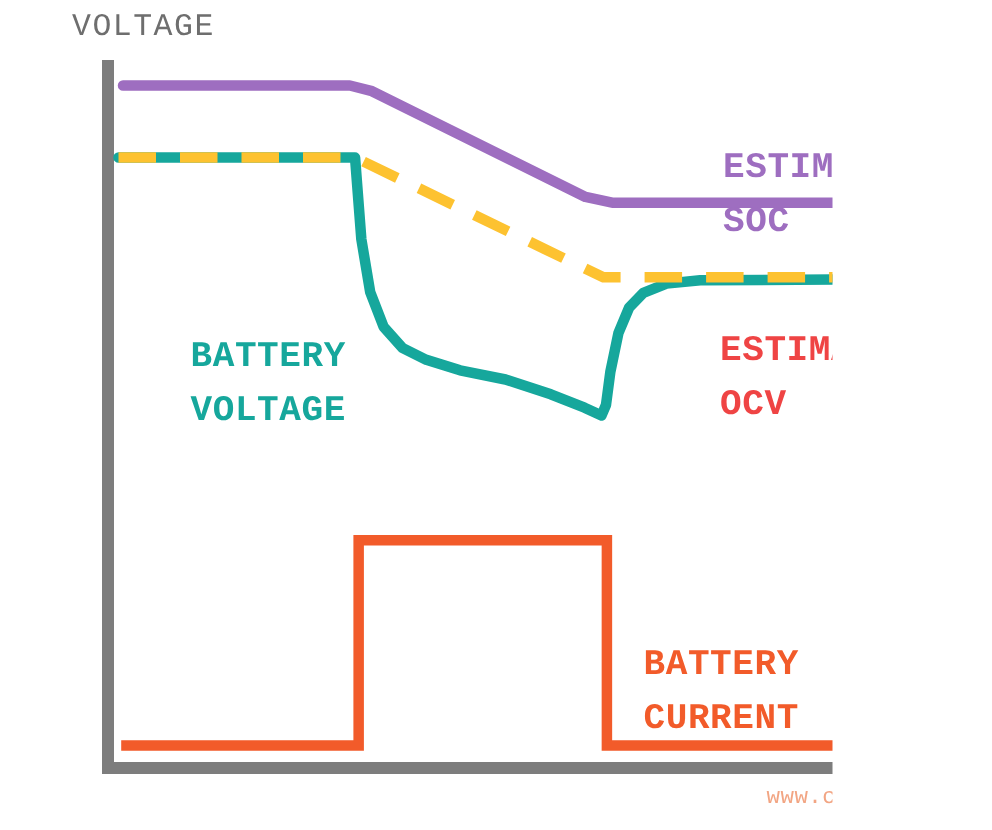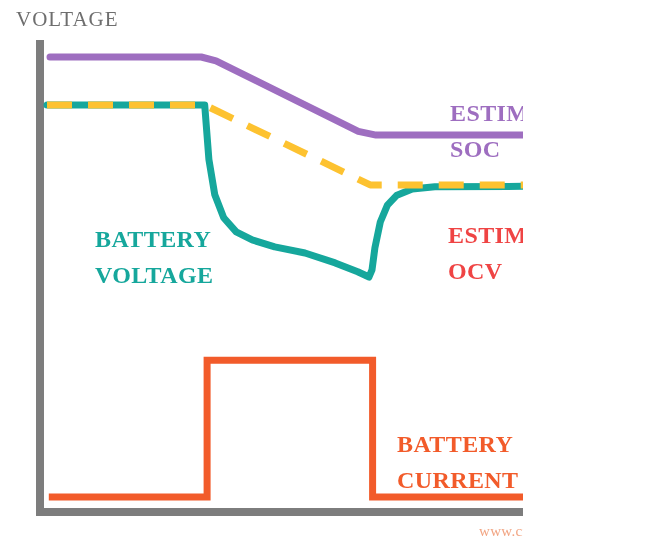--- a/index.html
+++ b/index.html
@@ -1,21 +1,22 @@
 <!DOCTYPE html>
 <html><head>
 <meta charset="utf-8">
 <style>
   html,body{margin:0;padding:0;background:#ffffff;}
   #stage{
     position:relative;
     width:523px;height:553px;
     background:#ffffff;
-    font-family:Liberation Serif, serif;
+    font-family:Liberation Mono, monospace;
     overflow:hidden;
+    margin-left:32px;
   }
   #plot{position:absolute;left:0;top:0;width:661px;height:553px;}
   .axis-label{
     position:absolute;
     font-size:21px;
     letter-spacing:1px;
     font-weight:normal;
   }
   #voltage-label{left:16px;top:7px;}
   #time-label{left:597px;top:513px;}

